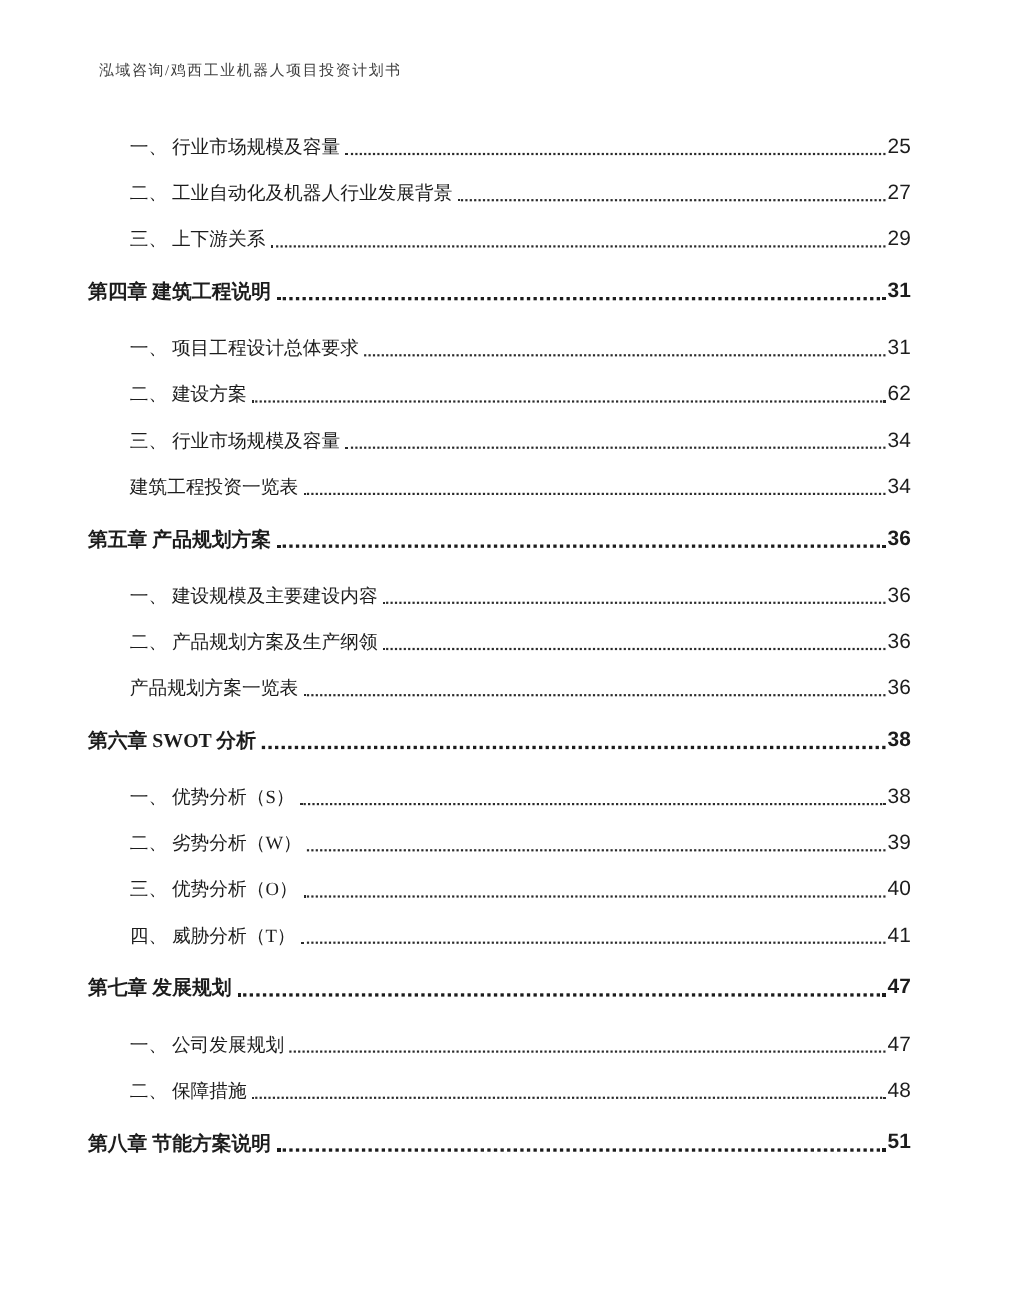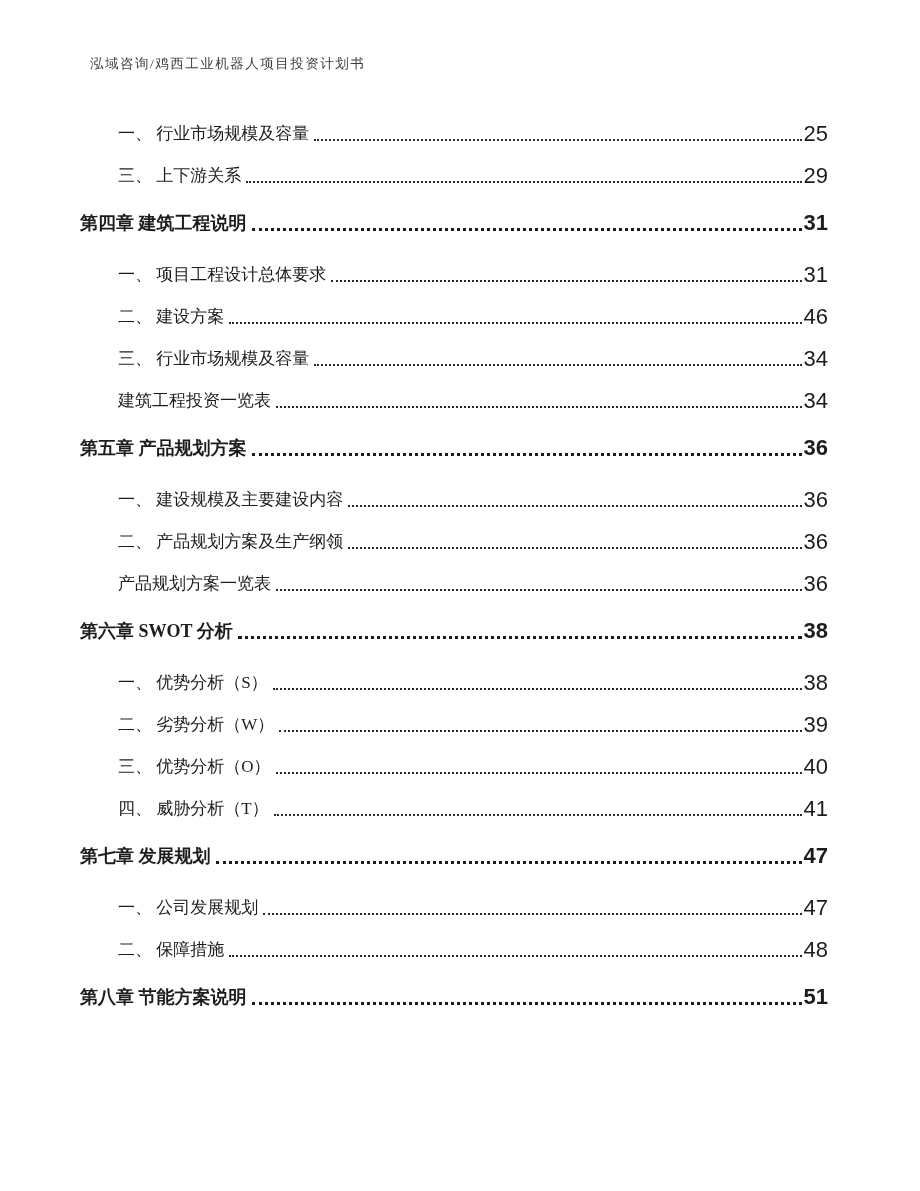--- a/index.html
+++ b/index.html
@@ -44,21 +44,21 @@
     line-height: 24px;
   }
   .toc-row .dots {
     flex: 1 1 auto;
     border-bottom: 2px dotted #2a2a2a;
     margin: 0 2px 5px 5px;
     min-width: 20px;
   }
   .toc-row .page-num {
     font-family: "Liberation Sans", "DejaVu Sans", sans-serif;
-    font-size: 22px;
+    font-size: 19px;
     line-height: 24px;
     white-space: nowrap;
   }
   .toc-row.sub {
     padding-left: 38px;  
   }
   .toc-row.chapter {
     margin-top: 23px;      
     margin-bottom: 28px;  
     font-weight: bold;
@@ -82,38 +82,43 @@
 
   <div class="doc-header">泓域咨询/鸡西工业机器人项目投资计划书</div>
 
   <div class="toc">
       <div class="toc-row sub">
       <span class="label">一、 行业市场规模及容量</span>
       <span class="dots"></span>
       <span class="page-num">25</span>
     </div>
       <div class="toc-row sub">
+      <span class="label">二、 工业自动化及机器人行业发展背景</span>
+      <span class="dots"></span>
+      <span class="page-num">27</span>
+    </div>
+      <div class="toc-row sub">
       <span class="label">三、 上下游关系</span>
       <span class="dots"></span>
       <span class="page-num">29</span>
     </div>
       <div class="toc-row chapter">
       <span class="label">第四章 建筑工程说明</span>
       <span class="dots"></span>
       <span class="page-num">31</span>
     </div>
       <div class="toc-row sub">
       <span class="label">一、 项目工程设计总体要求</span>
       <span class="dots"></span>
       <span class="page-num">31</span>
     </div>
       <div class="toc-row sub">
       <span class="label">二、 建设方案</span>
       <span class="dots"></span>
-      <span class="page-num">46</span>
+      <span class="page-num">62</span>
     </div>
       <div class="toc-row sub">
       <span class="label">三、 行业市场规模及容量</span>
       <span class="dots"></span>
       <span class="page-num">34</span>
     </div>
       <div class="toc-row sub">
       <span class="label">建筑工程投资一览表</span>
       <span class="dots"></span>
       <span class="page-num">34</span>

